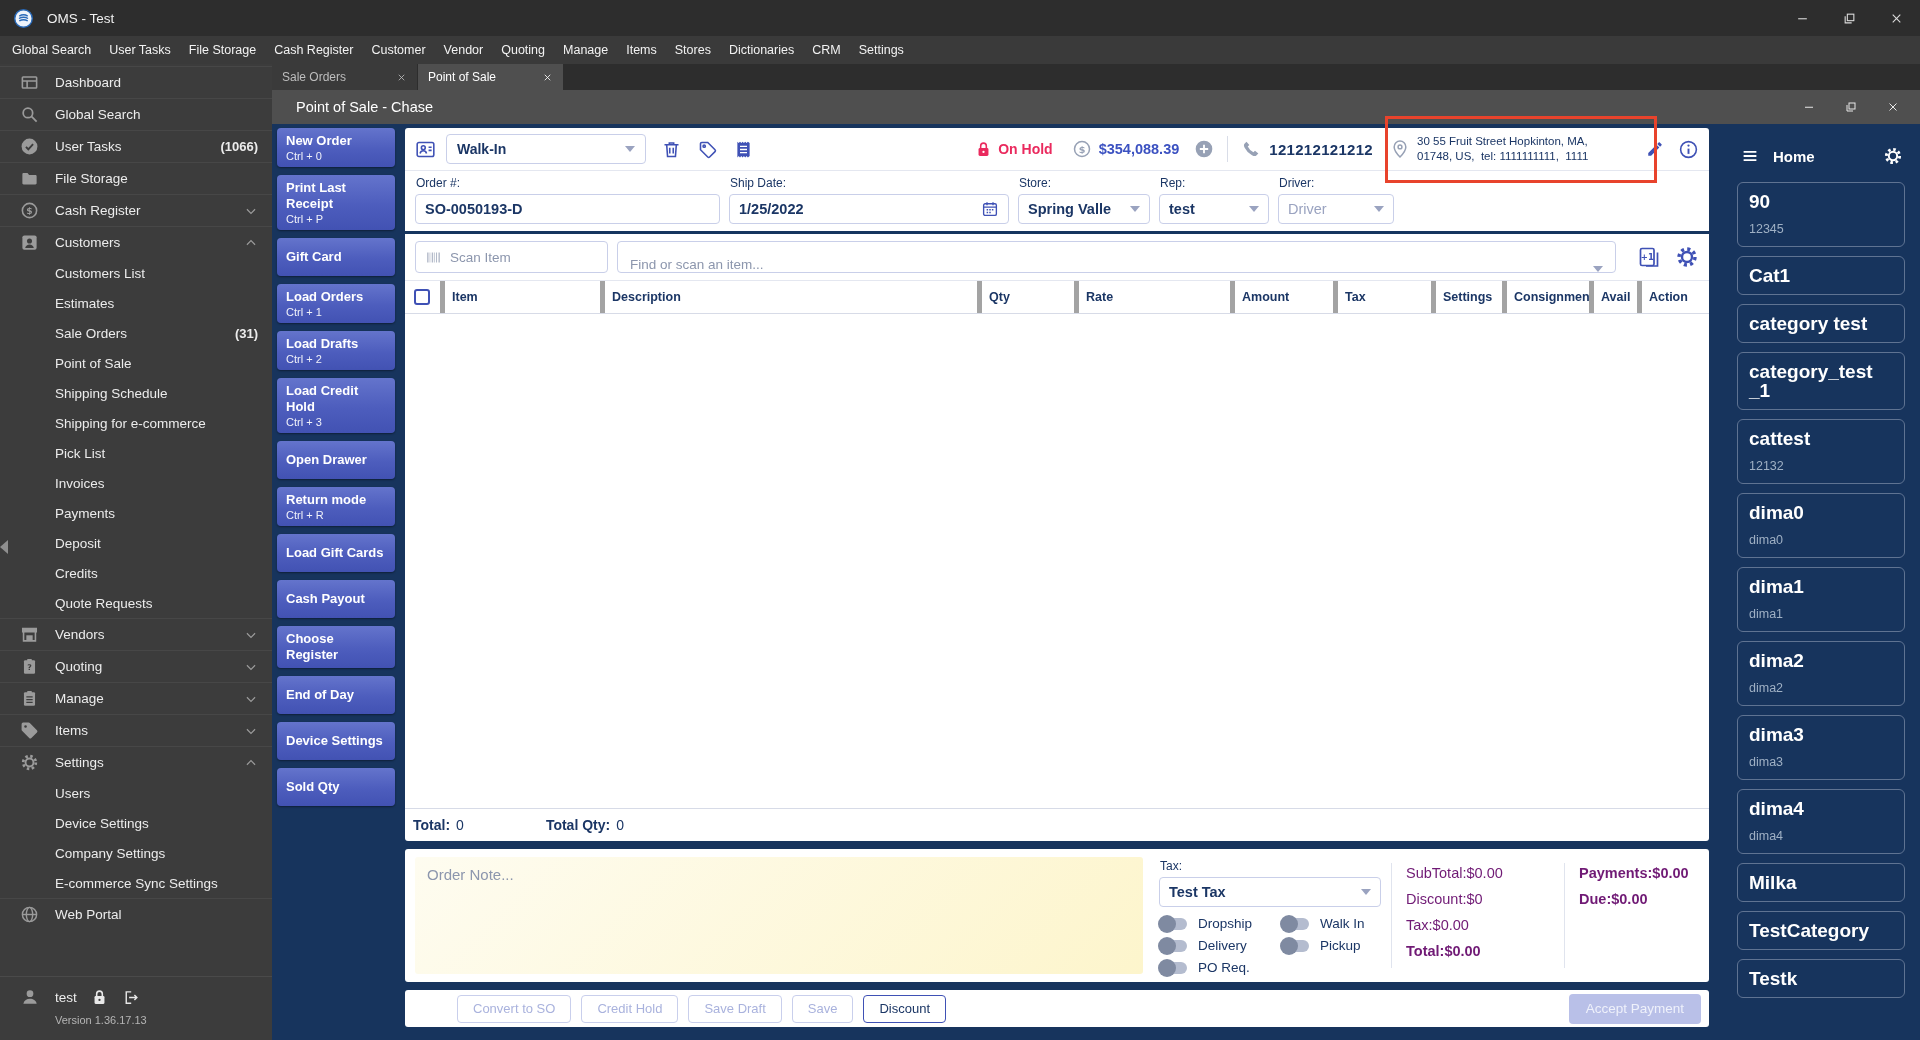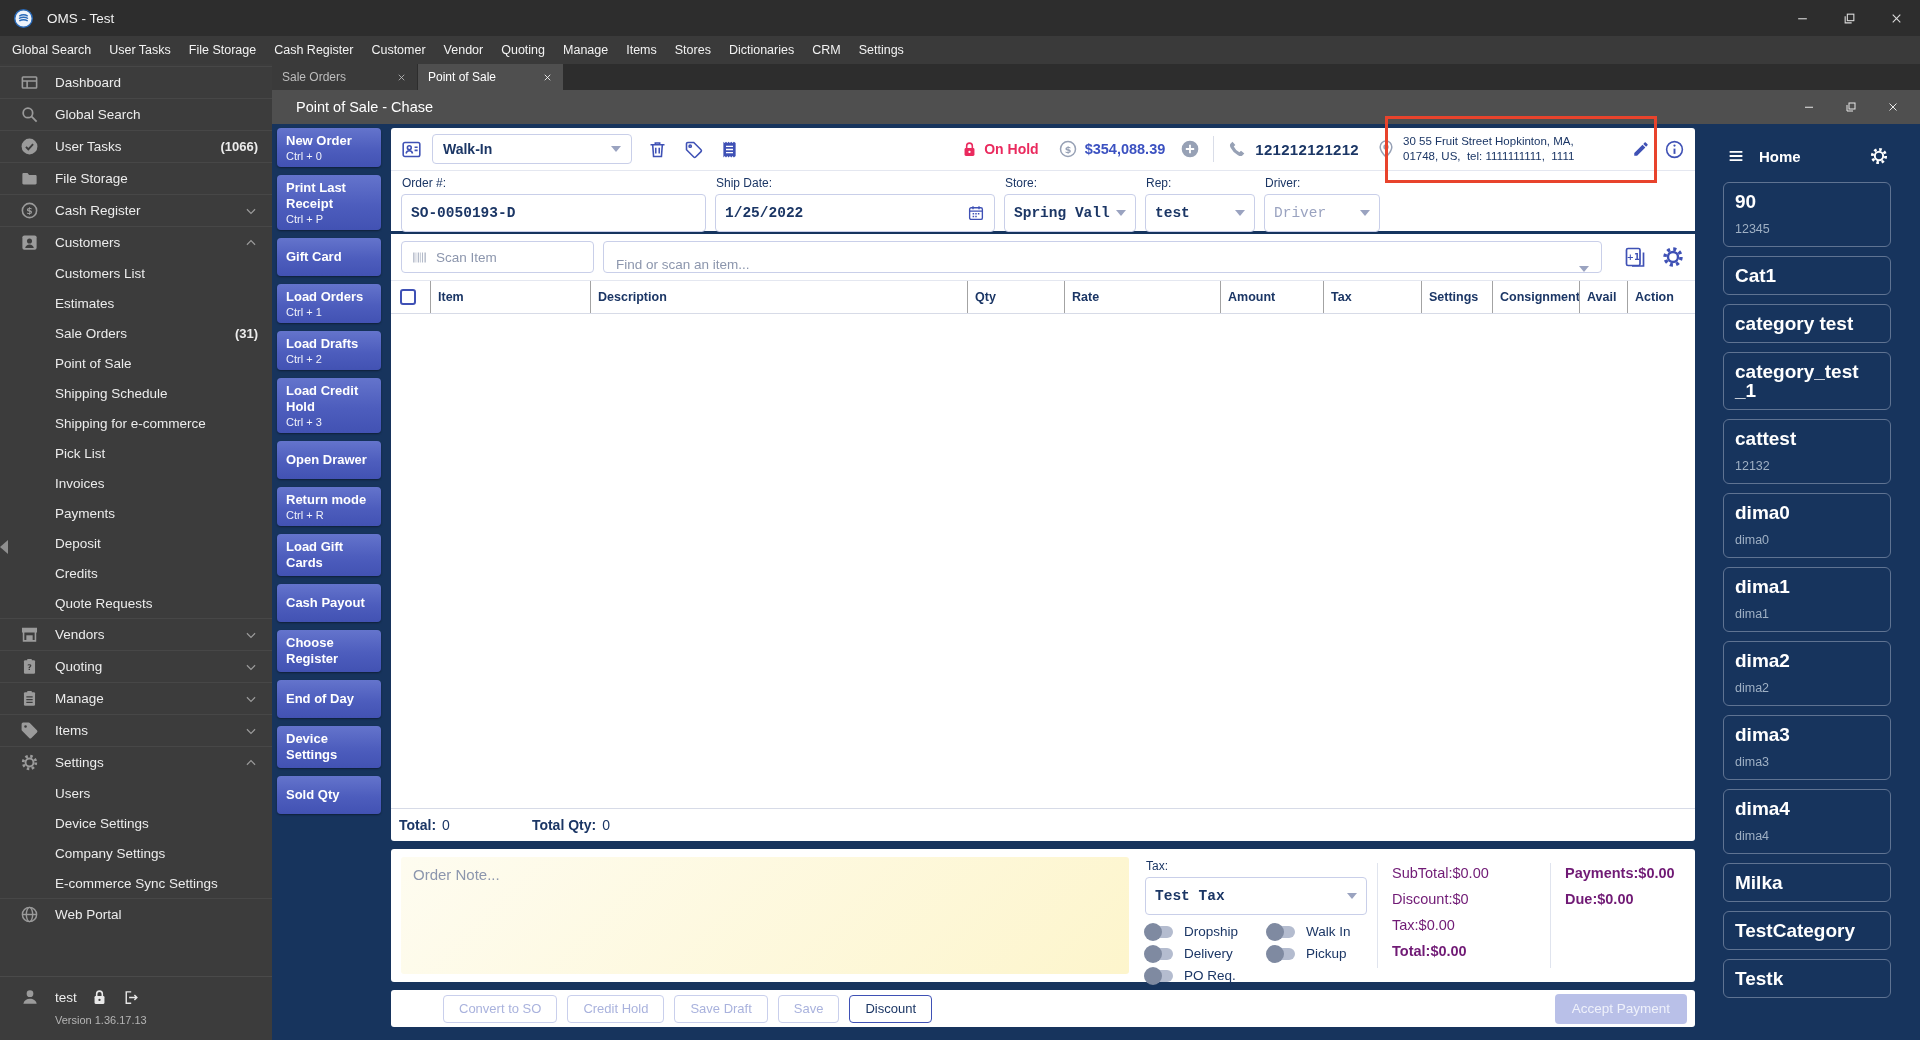--- a/index.html
+++ b/index.html
@@ -40,21 +40,21 @@
 .tab-bar{height:26px;background:#2d2d2d;display:flex;}
 .tab{width:145px;margin-right:1px;display:flex;align-items:center;padding:0 10px;font-size:12px;background:#3a3a3a;color:#bdbdbd;}
 .tab.active{background:#4f4f4f;color:#fff;}
 .tab-close{width:11px;height:11px;margin-left:auto;color:currentColor;}
 .pos-titlebar{height:34px;background:#4f4f4f;color:#fff;display:flex;align-items:center;padding-left:24px;font-size:14.5px;}
 .mdi-controls{margin-left:auto;display:flex;height:100%;margin-right:6px;}
 .mdi-btn{width:42px;display:flex;align-items:center;justify-content:center;color:#e8e8e8;}
 .mdi-btn svg{width:12px;height:12px;}
 
 .pos-body{flex:1;background:#17345d;display:flex;position:relative;padding:4px 0 0 5px;}
-.action-col{width:104px;flex:none;}
+.action-col{width:118px;flex:none;}
 .action-btn{background:linear-gradient(180deg,#6474cc 0%,#4d5dbd 55%,#4252b3 100%);border-radius:4px;color:#fff;padding:5px 9px;margin-bottom:8px;min-height:38px;display:flex;flex-direction:column;justify-content:center;box-shadow:0 1px 2px rgba(0,0,0,.4);}
 .action-btn .al{font-size:13px;font-weight:700;line-height:16px;}
 .action-btn .as{font-size:11px;opacity:.92;margin-top:1px;}
 .center{width:1304px;flex:none;margin-left:10px;display:flex;flex-direction:column;}
 .panel{background:#fff;border-radius:3px;}
 .main-panel{height:713px;display:flex;flex-direction:column;}
 
 .toolbar{height:43px;display:flex;align-items:center;padding:0 10px;border-bottom:1px solid #e4e7f0;color:#1b3665;flex:none;}
 .tico{width:21px;height:21px;color:#3f51b5;flex:none;}
 .tico.sp{margin-left:15px;}
@@ -65,36 +65,36 @@
 .hold-lock{width:17px;height:17px;color:#ea2a5e;flex:none;}
 .hold-label{color:#ea2a5e;font-weight:700;font-size:14px;margin-left:6px;}
 .balance{color:#3b51c1;font-weight:700;font-size:14.5px;margin-left:7px;}
 .vdiv{width:1px;height:26px;background:#d9dde8;margin:0 13px;}
 .phone{font-size:15px;font-weight:600;margin-left:8px;letter-spacing:.3px;}
 .addr{font-size:11.5px;line-height:15px;margin-left:7px;width:218px;white-space:pre-wrap;}
 
 .form-row{height:63px;display:flex;gap:9px;padding:3px 10px 0;border-bottom:3px solid #16355f;flex:none;}
 .flabel{font-size:12px;color:#1b3665;margin:2px 0 4px 1px;}
 .req{color:#e9285e;font-weight:700;}
-.finput,.select{height:38px;border:1px solid #c9cfe9;border-radius:4px;display:flex;align-items:center;padding:0 9px;font-size:14.5px;color:#1b3665;font-weight:600;font-family:Liberation Mono, monospace;}
+.finput,.select{height:30px;border:1px solid #c9cfe9;border-radius:4px;display:flex;align-items:center;padding:0 9px;font-size:14.5px;color:#1b3665;font-weight:600;}
 .finput input{border:none;outline:none;flex:1;min-width:0;font:inherit;color:inherit;background:transparent;}
 .cal{width:18px;height:18px;color:#3f51b5;margin-left:auto;flex:none;}
 .select .val{overflow:hidden;white-space:nowrap;margin-right:6px;}
 .select .ph{color:#9aa3c0;font-weight:400;text-align:center;}
 
 .scan-row{height:47px;display:flex;align-items:center;padding:0 10px;gap:9px;border-bottom:1px solid #e4e7f0;flex:none;}
 .scan-box{width:193px;height:32px;border:1px solid #c9cfe9;border-radius:4px;display:flex;align-items:center;padding:0 9px;}
 .bicon{width:17px;height:17px;color:#b3bac9;margin-right:8px;flex:none;}
 .scan-box input,.find-box input{border:none;outline:none;flex:1;min-width:0;font-size:13.5px;color:#1b3665;font-family:inherit;background:transparent;}
 .scan-box input::placeholder,.find-box input::placeholder,.order-note::placeholder{color:#8c96ad;opacity:1;}
 .find-box{flex:1;height:32px;border:1px solid #c9cfe9;border-radius:4px;display:flex;align-items:flex-end;padding:0 12px;}
 .tico.lg{width:24px;height:24px;}
 
 .table-header{height:33px;display:flex;align-items:center;border-bottom:1px solid #d7dbe7;font-size:12.5px;font-weight:700;color:#1b3665;flex:none;}
-.th-cell{height:100%;display:flex;align-items:center;padding-left:7px;border-right:1px solid #a3a3a3;overflow:hidden;white-space:nowrap;flex:none;}
+.th-cell{height:100%;display:flex;align-items:center;padding-left:7px;border-right:5px solid #a3a3a3;overflow:hidden;white-space:nowrap;flex:none;}
 .th-cell:last-child{border-right:none;}
 .checkbox{width:16px;height:16px;border:2px solid #3f51b5;border-radius:3px;margin-left:2px;background:#fff;}
 .table-body{flex:1;}
 .totals-bar{height:33px;border-top:1px solid #d7dbe7;display:flex;align-items:center;padding:0 8px;font-size:14px;color:#1b3665;flex:none;}
 .tb-label{font-weight:700;}
 .tb-val{margin-left:6px;}
 .tb-label.qty{margin-left:82px;}
 
 .note-panel{height:133px;margin-top:8px;display:flex;padding:8px 8px 8px 10px;}
 .order-note{width:728px;height:100%;background:linear-gradient(135deg,#fefcf0,#fdf5cc);border:none;outline:none;resize:none;border-radius:3px;padding:9px 12px;font-size:15px;font-family:inherit;color:#1b3665;flex:none;}

